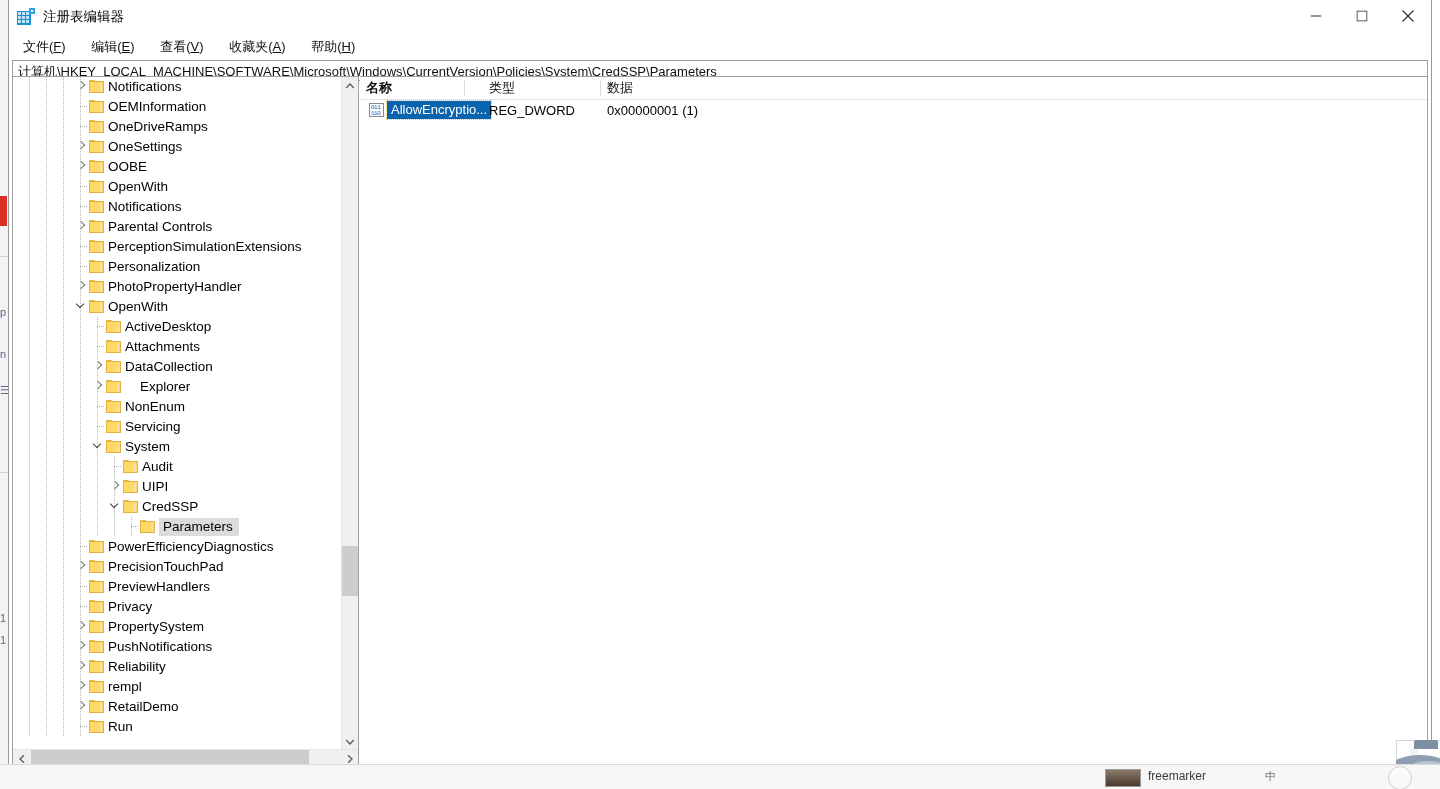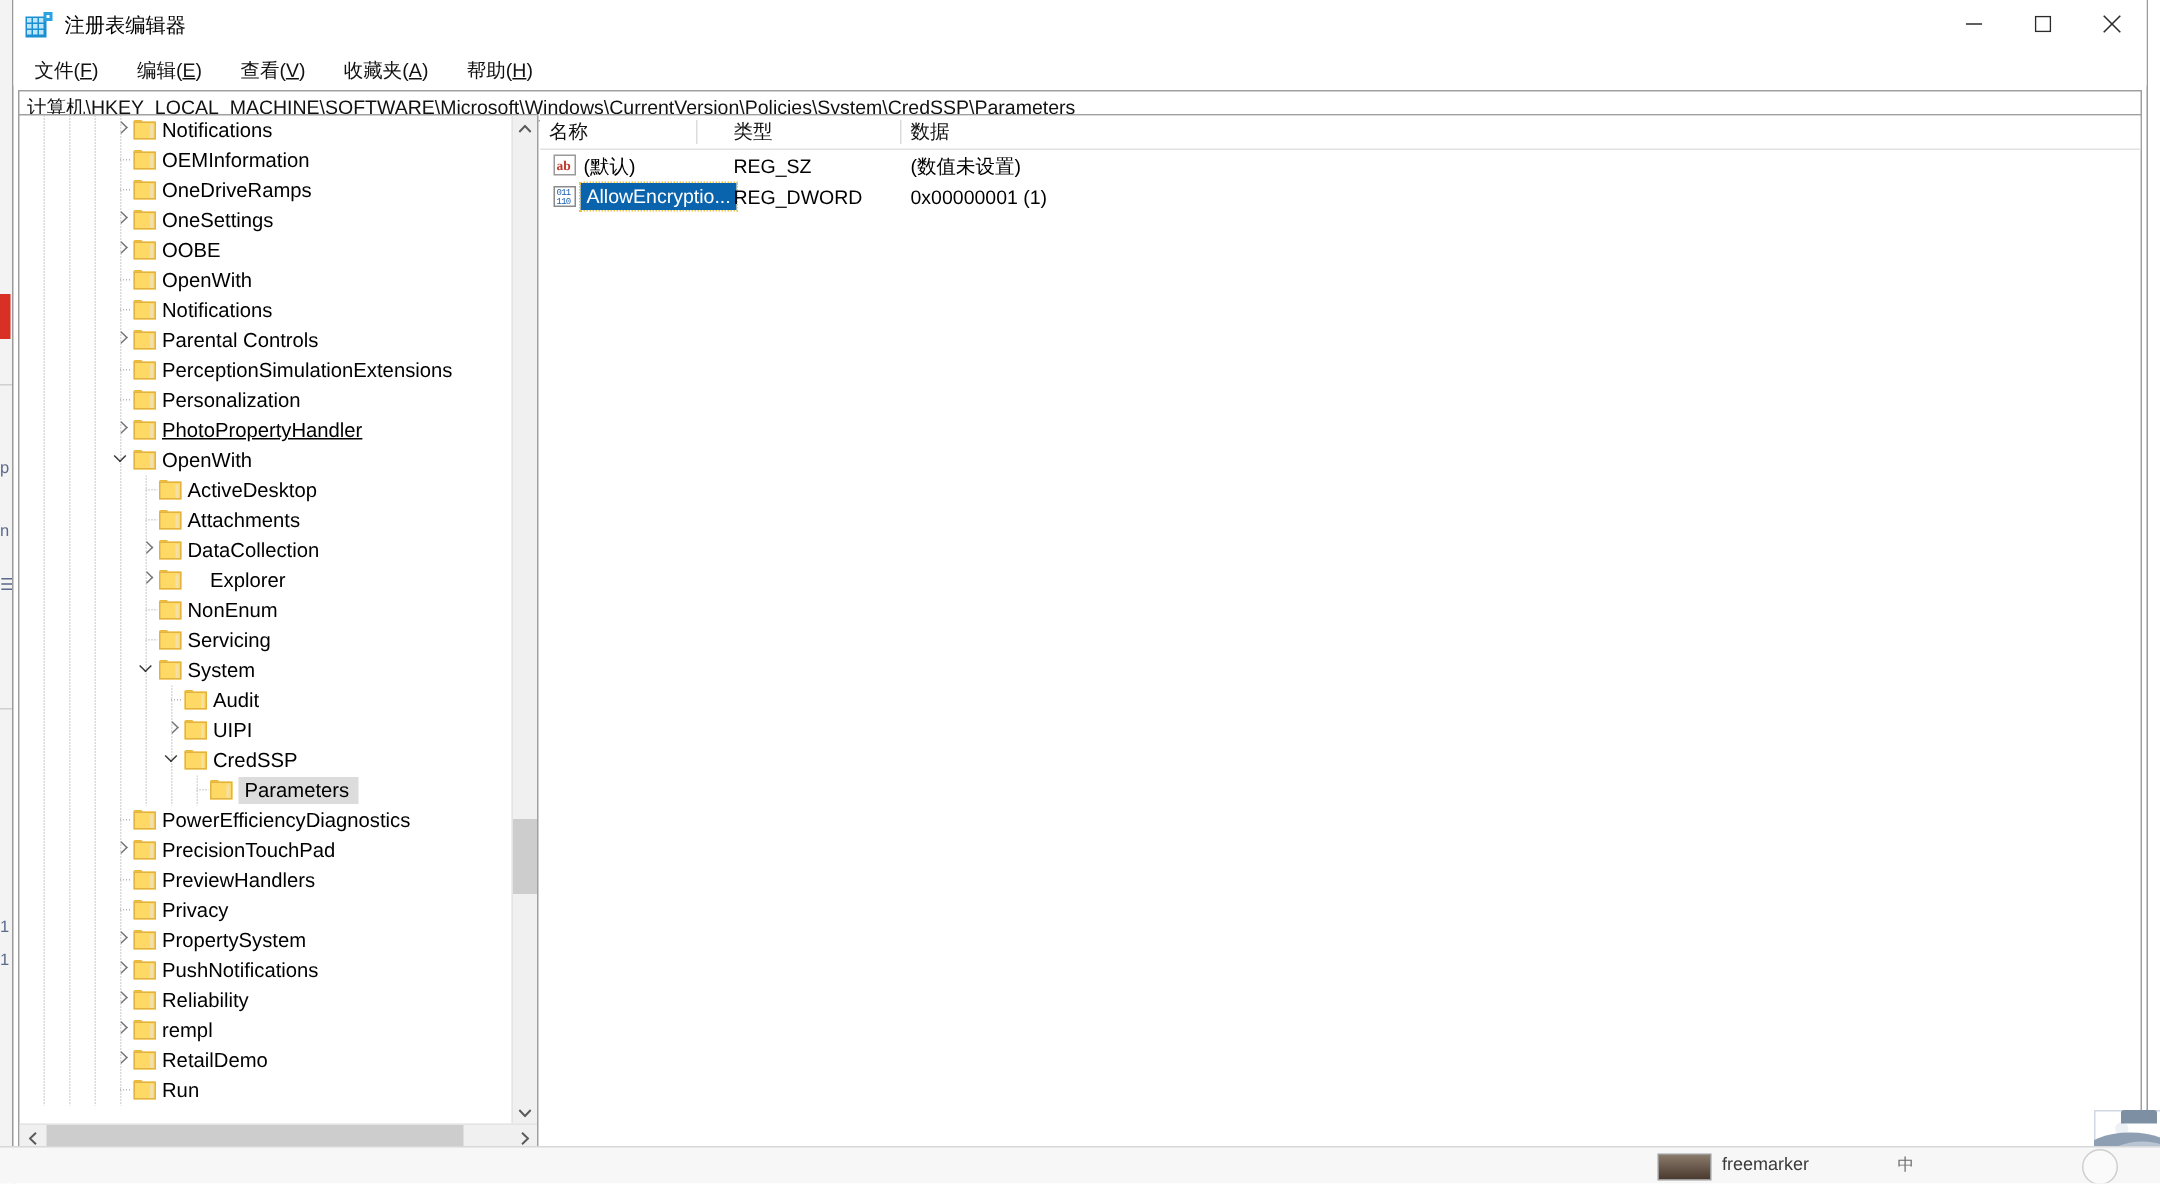--- a/index.html
+++ b/index.html
@@ -313,21 +313,21 @@
             <div class="tnode">
               <div class="guide" style="left: 16px;"></div>
               <div class="guide" style="left: 33px;"></div>
               <div class="guide" style="left: 50px;"></div>
               <div class="guide" style="left: 67px;"></div>
               <div class="chev" style="left: 64px;"></div>
               <div class="folder" style="left: 76px;">
                 <div class="tab"></div>
                 <div class="body"></div>
               </div>
-              <div class="lbl" style="left: 95px; text-decoration: underline;">PhotoPropertyHandler</div>
+              <div class="lbl" style="left: 95px;">PhotoPropertyHandler</div>
             </div>
             <div class="tnode">
               <div class="guide" style="left: 16px;"></div>
               <div class="guide" style="left: 33px;"></div>
               <div class="guide" style="left: 50px;"></div>
               <div class="guide" style="left: 67px;"></div>
               <div class="chev open" style="left: 64px;"></div>
               <div class="folder" style="left: 76px;">
                 <div class="tab"></div>
                 <div class="body"></div>
@@ -628,40 +628,32 @@
           <div class="arrow rt">
             <svg class="sbar-glyph" width="6" height="9" viewBox="0 0 6 9">
                 <path d="M1 0.7 L5 4.5 L1 8.3" fill="none" stroke="#5a5a5a" stroke-width="1.3"></path>
               </svg>
           </div>
         </div>
       </div>
 
       <div id="list-pane">
         <div id="list-header">
-          <div class="col-h" style="left:0;width:105px;">
+          <div class="col-h" style="left:0;width:105px;font-weight:bold;">
             <span>名称</span><span class="sep"></span>
           </div>
           <div class="col-h" style="left:123px;width:118px;">
             <span>类型</span><span class="sep"></span>
           </div>
           <div class="col-h" style="left:241px;width:827px;">
             <span>数据</span>
           </div>
         </div>
 
         <div id="list-rows">
-            <div class="lrow">
-              <div class="vicon sz">
-                <span>ab</span>
-              </div>
-              <div class="cell" style="left: 29px;">(默认)</div>
-              <div class="cell" style="left: 129px;">REG_SZ</div>
-              <div class="cell" style="left: 247px;">(数值未设置)</div>
-            </div>
             <div class="lrow">
               <div class="vicon dw">
                 <span style="top:1px;">011</span>
                 <span style="top:7px;">110</span>
               </div>
               <div class="name-sel">AllowEncryptio...</div>
               <div class="cell" style="left: 129px;">REG_DWORD</div>
               <div class="cell" style="left: 247px;">0x00000001 (1)</div>
             </div>
           </div>

